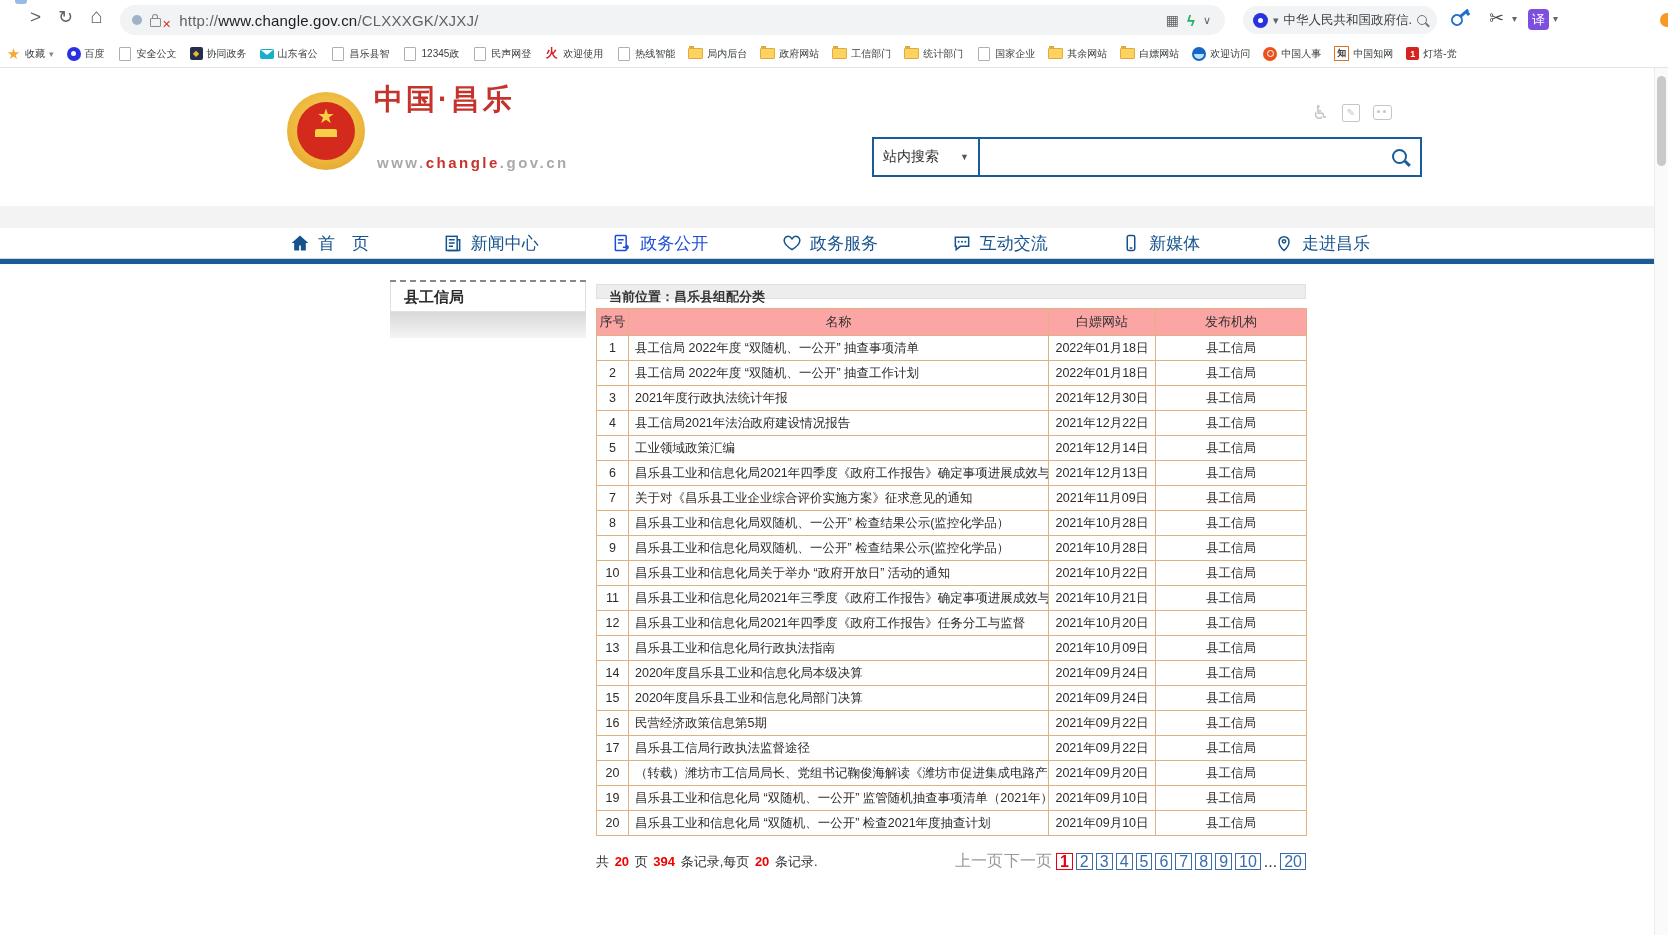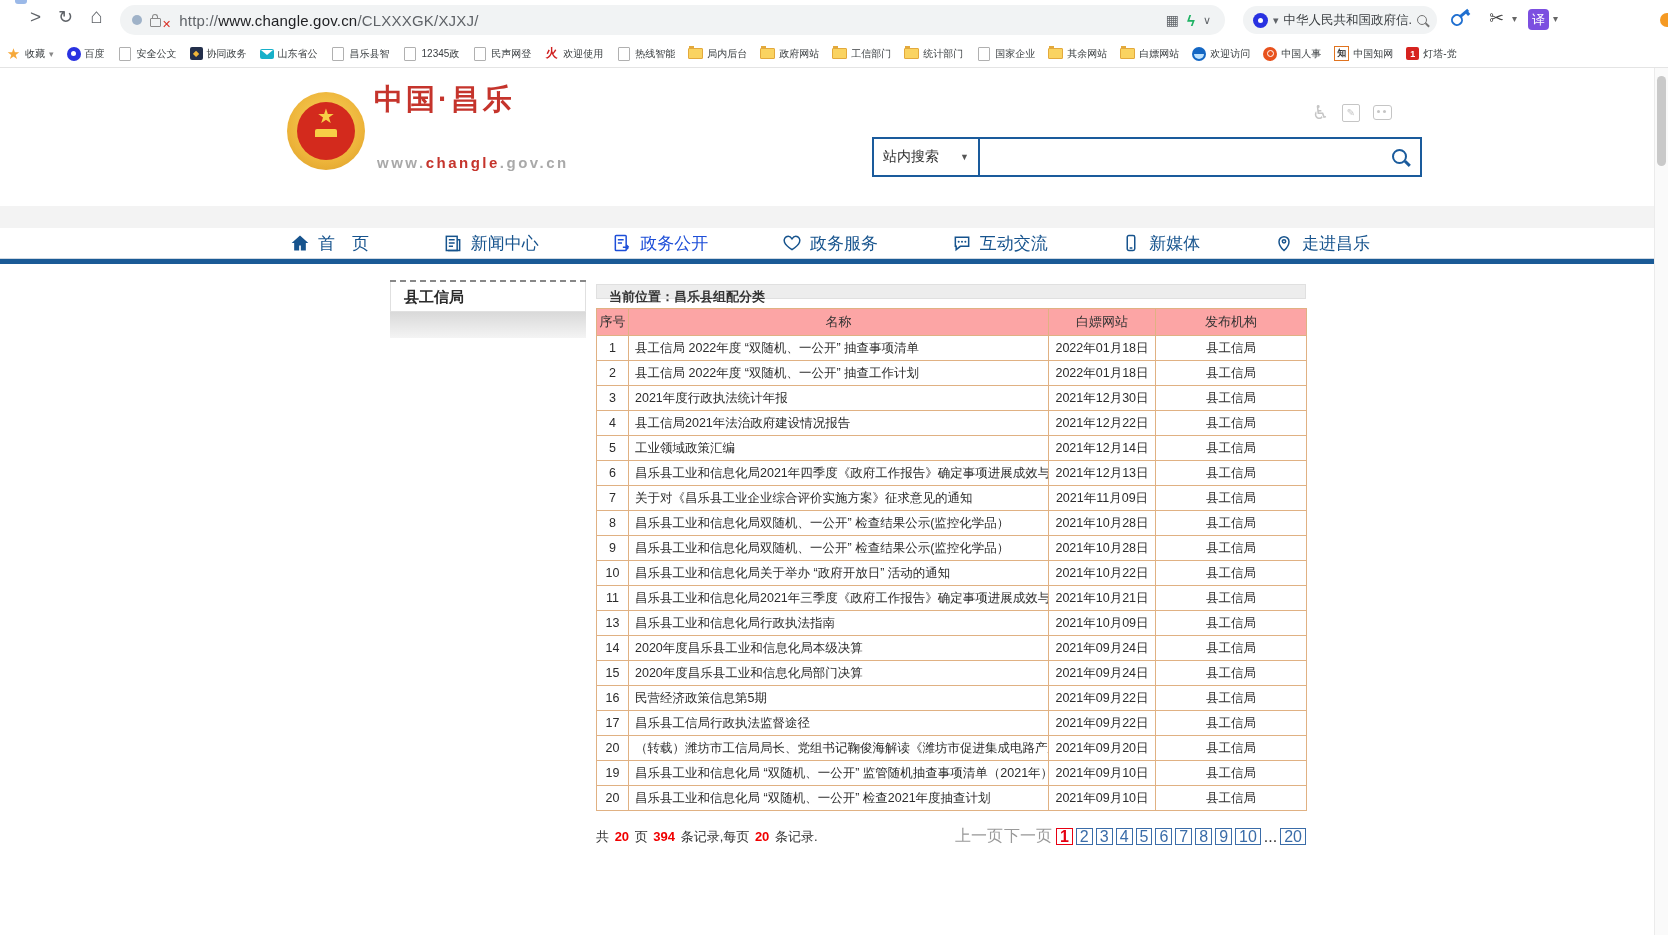--- a/index.html
+++ b/index.html
@@ -430,20 +430,26 @@
             <td class="c-date">2021年10月22日</td>
             <td class="c-org">县工信局</td>
           </tr>
           <tr>
             <td class="c-num">11</td>
             <td class="c-title"><span>昌乐县工业和信息化局2021年三季度《政府工作报告》确定事项进展成效与举措</span></td>
             <td class="c-date">2021年10月21日</td>
             <td class="c-org">县工信局</td>
           </tr>
           <tr>
+            <td class="c-num">12</td>
+            <td class="c-title"><span>昌乐县工业和信息化局2021年四季度《政府工作报告》任务分工与监督</span></td>
+            <td class="c-date">2021年10月20日</td>
+            <td class="c-org">县工信局</td>
+          </tr>
+          <tr>
             <td class="c-num">13</td>
             <td class="c-title"><span>昌乐县工业和信息化局行政执法指南</span></td>
             <td class="c-date">2021年10月09日</td>
             <td class="c-org">县工信局</td>
           </tr>
           <tr>
             <td class="c-num">14</td>
             <td class="c-title"><span>2020年度昌乐县工业和信息化局本级决算</span></td>
             <td class="c-date">2021年09月24日</td>
             <td class="c-org">县工信局</td>

